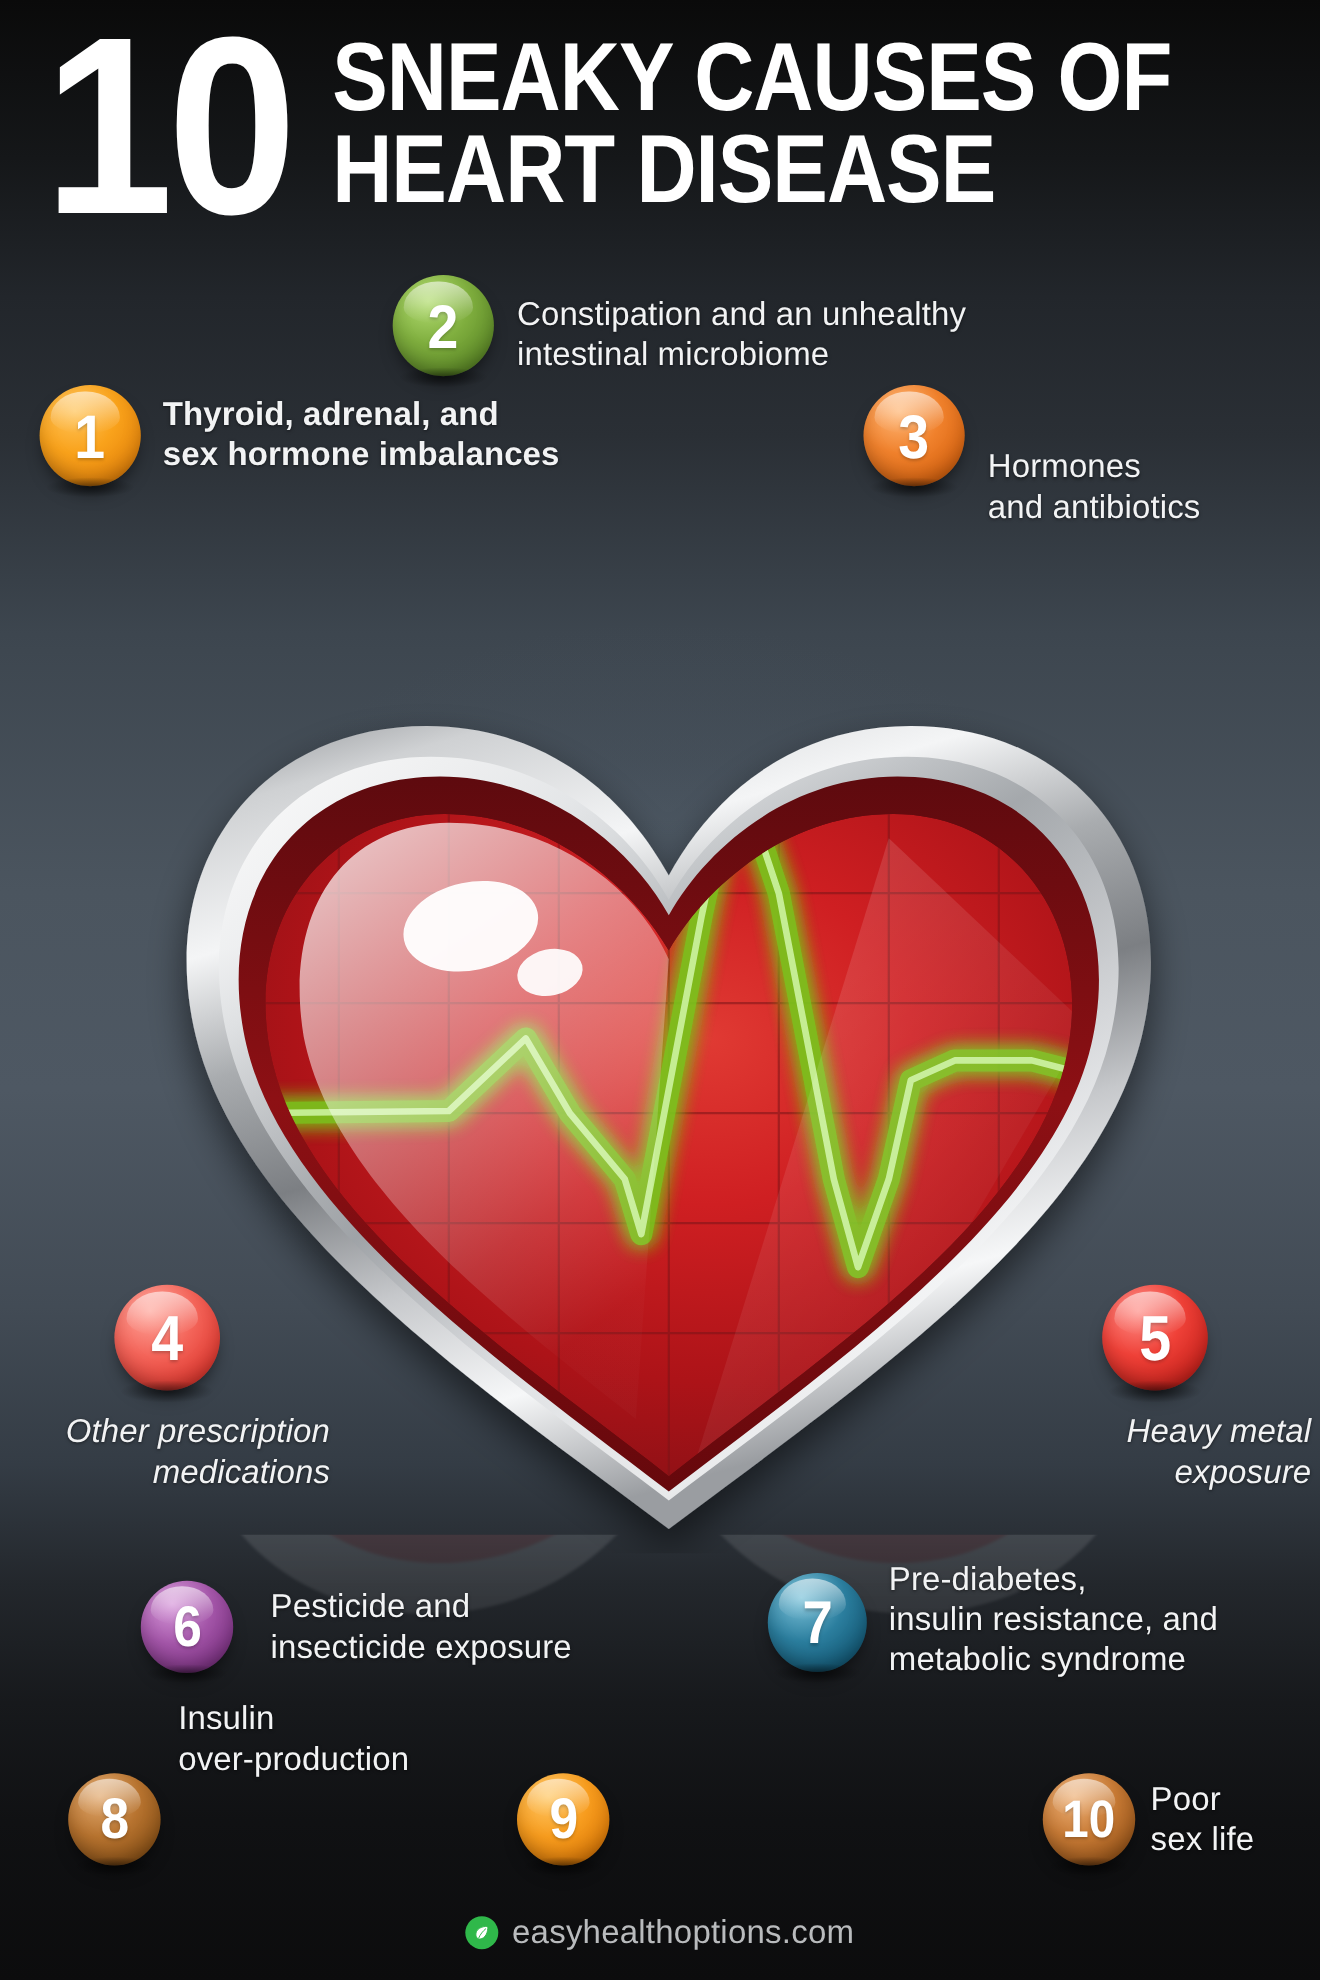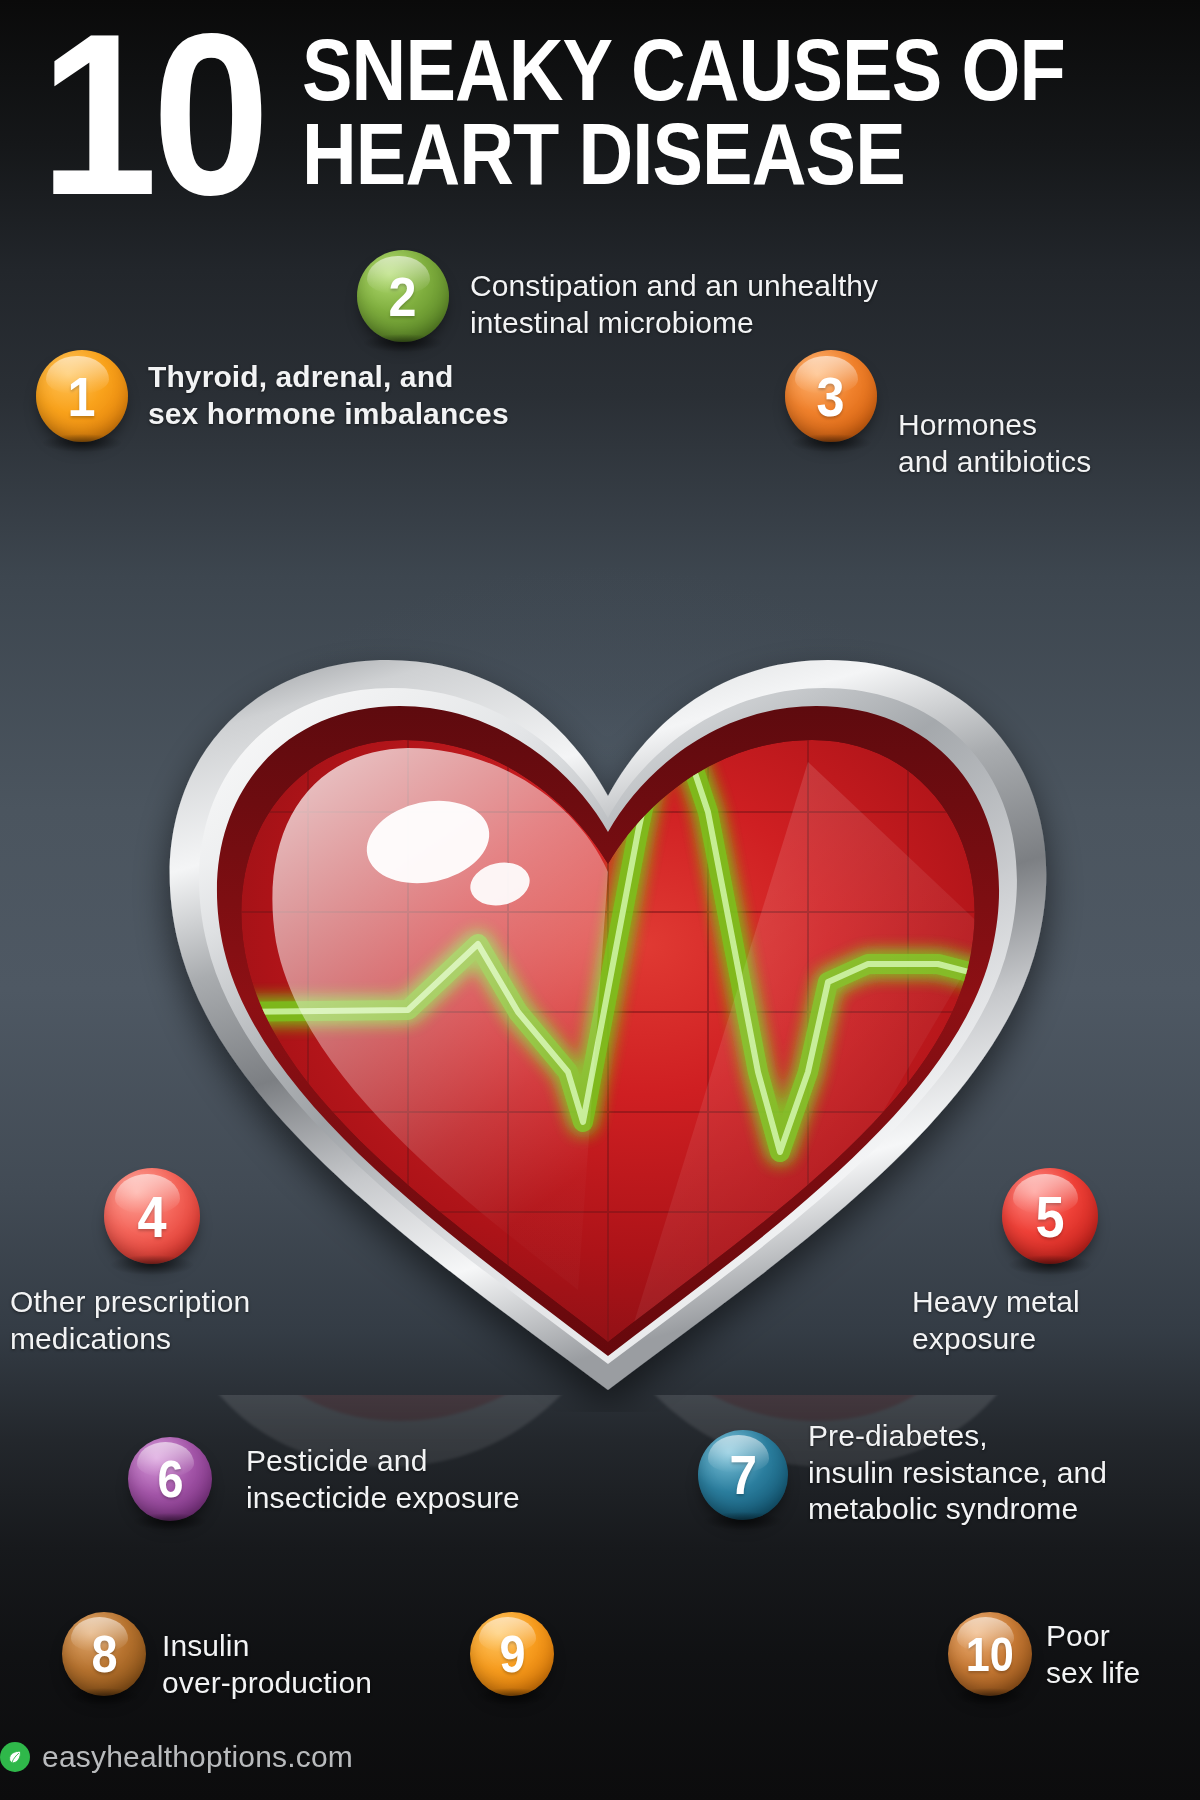--- a/index.html
+++ b/index.html
@@ -114,21 +114,21 @@
 
   .item-text{
     position:absolute;
     color:#f2f3f4;
     font-size:30px;
     line-height:1.22;
     letter-spacing:.1px;
     z-index:26;
     text-shadow:0 1px 3px rgba(0,0,0,.55);
   }
-  .item-text.center{ text-align:left; }
+  .item-text.center{ text-align:right;font-style:italic; }
 
   
   #heart-wrap{
     position:absolute;
     left:108px; top:512px;
     width:1000px; height:900px;
     z-index:10;
   }
   #heart-reflection{
     position:absolute;
@@ -140,21 +140,21 @@
     -webkit-mask-image:linear-gradient(180deg, rgba(0,0,0,0) 0%, rgba(0,0,0,.85) 100%);
     mask-image:linear-gradient(180deg, rgba(0,0,0,0) 0%, rgba(0,0,0,.85) 100%);
     filter:blur(1.5px);
     pointer-events:none;
   }
 
   
   .footer{
     position:absolute;
     left:0; bottom:26px; width:1200px;
-    display:flex; align-items:center; justify-content:flex-start; gap:12px;
+    display:flex; align-items:center; justify-content:center; gap:12px;
     z-index:30;
   }
   .leaf-logo{
     width:30px; height:30px; border-radius:50%;
     background:#2fb84a;
     display:flex; align-items:center; justify-content:center;
     flex:0 0 auto;
   }
   .footer-text{
     color:#b9bbbd;
@@ -383,21 +383,21 @@
     <span class="num">7</span>
   </div>
   <div class="item-text" style="left:808px; top:1418px; width:380px; white-space:pre-line;">Pre-diabetes,
 insulin resistance, and
 metabolic syndrome</div>
 
   <div class="badge" style="left:62px; top:1612px; width:84px; height:84px; font-size:52px;
               background:radial-gradient(circle at 34% 25%, #e2aa70 0%, #b7732f 44%, #8e5418 80%, #6a3d0f 100%);">
     <span class="num">8</span>
   </div>
-  <div class="item-text" style="left:162px; top:1628px; width:300px; white-space:pre-line;">Insulin
+  <div class="item-text" style="left:162px; top:1545px; width:300px; white-space:pre-line;">Insulin
 over-production</div>
 
   <div class="badge" style="left:470px; top:1612px; width:84px; height:84px; font-size:52px;
               background:radial-gradient(circle at 34% 25%, #ffc866 0%, #f79c1e 44%, #e07c08 80%, #b86005 100%);">
     <span class="num">9</span>
   </div>
 
   <div class="badge" style="left:948px; top:1612px; width:84px; height:84px; font-size:48px;
               background:radial-gradient(circle at 34% 25%, #eeb27a 0%, #c77a35 44%, #9d581b 80%, #764011 100%);">
     <span class="num">10</span>

